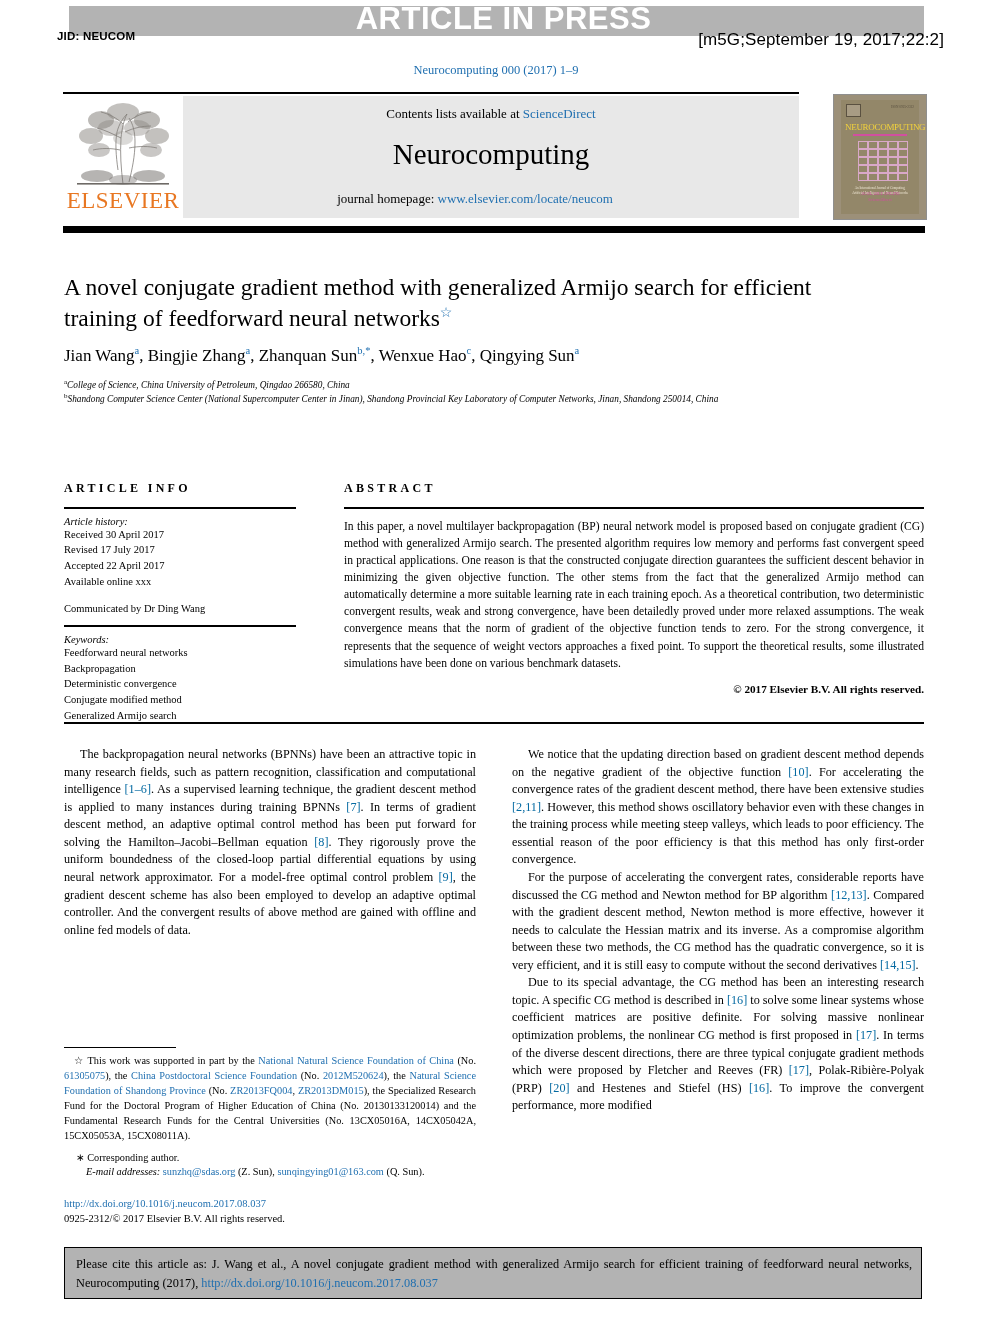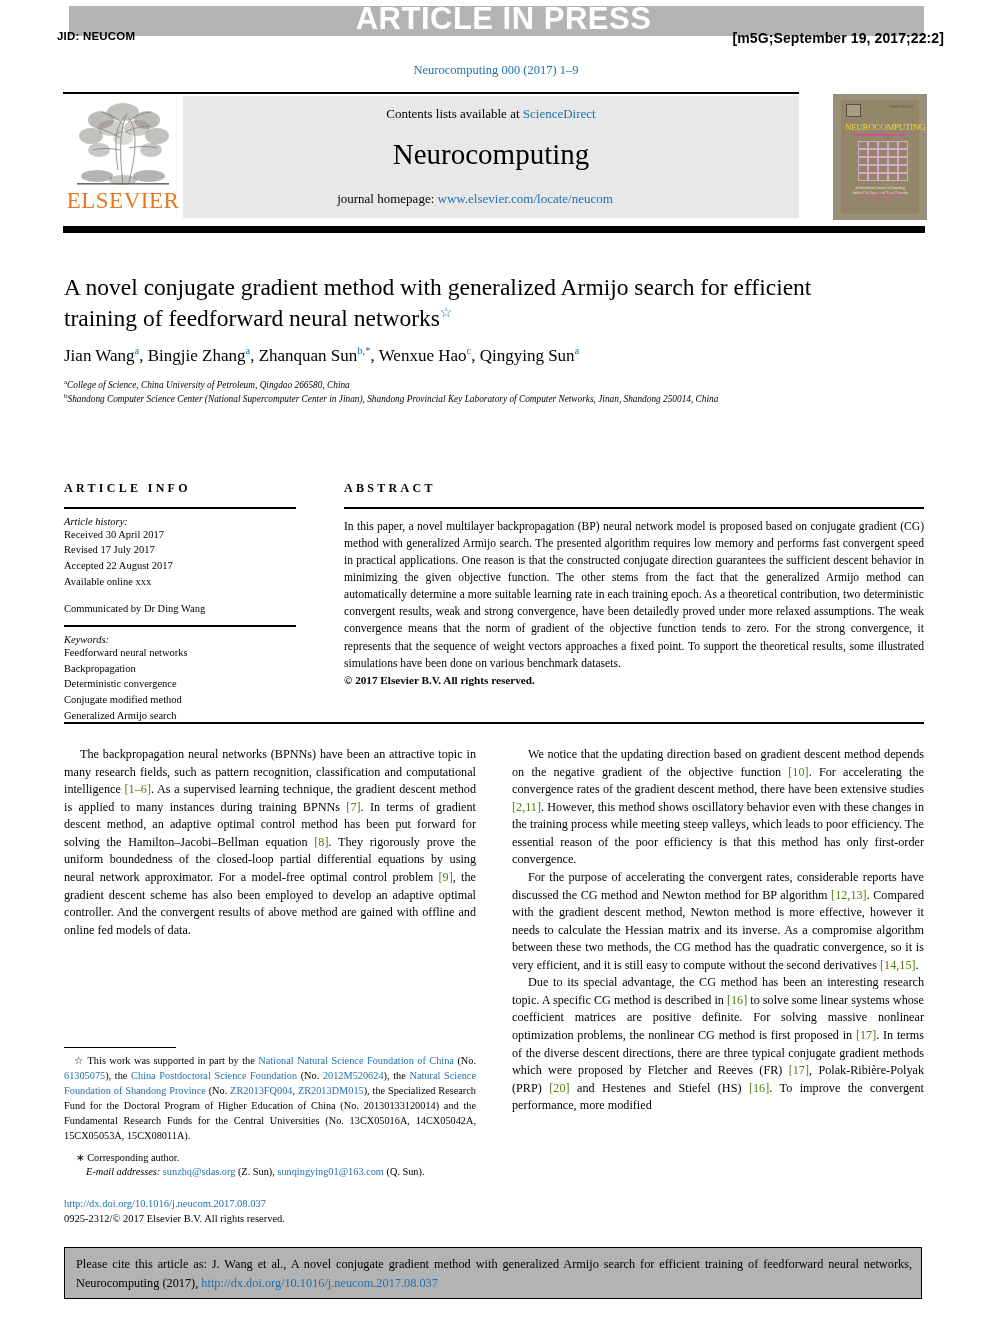--- a/index.html
+++ b/index.html
@@ -53,22 +53,22 @@
     font-family: "Liberation Sans", sans-serif;
     font-weight: bold;
     font-size: 11.5px;
     letter-spacing: 0.2px;
   }
   .m5g {
     position: absolute;
     right: 48px;
     top: 30px;
     font-family: "Liberation Sans", sans-serif;
-    font-weight: bold;
-    font-size: 14px;
+    font-weight: normal;
+    font-size: 17px;
     letter-spacing: 0.1px;
   }
 
   
   .journal-ref {
     position: absolute;
     left: 0;
     top: 63px;
     width: 992px;
     text-align: center;
@@ -348,21 +348,22 @@
     margin-top: 11px;
     margin-bottom: 9px;
   }
   .abs-body {
     font-size: 11.6px;
     line-height: 1.48;
     text-align: justify;
     font-family: "Liberation Serif", serif;
   }
   .abs-copy {
-    margin-top: 2px;
+    margin-top: 11px;
+    text-align: right;
     font-size: 11.2px;
     font-weight: bold;
   }
   .mid-rule {
     position: absolute;
     left: 64px;
     top: 722px;
     width: 860px;
     height: 1.5px;
     background: #000;
@@ -383,21 +384,21 @@
   .h1 {
     font-weight: bold;
     font-size: 13px;
     margin: 0 0 17px 0;
     text-align: left;
   }
   .col p {
     margin: 0;
     text-indent: 16px;
   }
-  .ref { color: #4d7c0f; }
+  .ref { color: #0369a1; }
 
   
   .fn-rule {
     position: absolute;
     left: 64px;
     top: 1047px;
     width: 112px;
     height: 1.2px;
     background: #000;
   }
@@ -562,21 +563,21 @@
     <div><sup>a</sup><span>College of Science, China University of Petroleum, Qingdao 266580, China</span></div>
     <div><sup>b</sup><span>Shandong Computer Science Center (National Supercomputer Center in Jinan), Shandong Provincial Key Laboratory of Computer Networks, Jinan, Shandong 250014, China</span></div>
   </div>
 
   <div class="info-col">
     <div class="sec-head">ARTICLE INFO</div>
     <div class="info-rule"></div>
     <div class="info-label">Article history:</div>
     <div class="info-line">Received 30 April 2017</div>
     <div class="info-line">Revised 17 July 2017</div>
-    <div class="info-line">Accepted 22 August 2017</div>
+    <div class="info-line">Accepted 22 April 2017</div>
     <div class="info-line">Available online xxx</div>
     <div class="info-gap"></div>
     <div class="info-line">Communicated by Dr Ding Wang</div>
     <div class="info-rule2"></div>
     <div class="info-label">Keywords:</div>
     <div class="info-line">Feedforward neural networks</div>
     <div class="info-line">Backpropagation</div>
     <div class="info-line">Deterministic convergence</div>
     <div class="info-line">Conjugate modified method</div>
     <div class="info-line">Generalized Armijo search</div>

